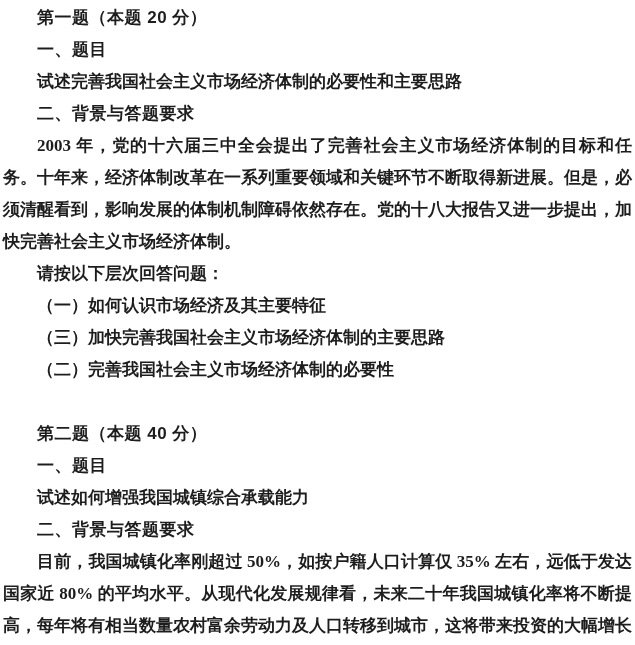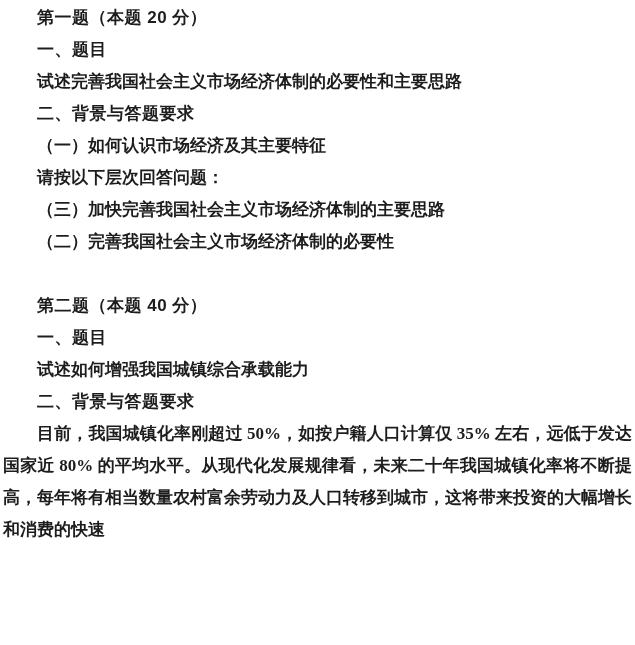--- a/index.html
+++ b/index.html
@@ -39,22 +39,23 @@
 </head>
 <body>
 
 <div class="page">
 
   <section>
     <p class="heading">第一题（本题 20 分）</p>
     <p class="heading">一、题目</p>
     <p class="body-text">试述完善我国社会主义市场经济体制的必要性和主要思路</p>
     <p class="heading">二、背景与答题要求</p>
+    <p class="body-text">2003 年，党的十六届三中全会提出了完善社会主义市场经济体制的目标和任务。十年来，经济体制改革在一系列重要领域和关键环节不断取得新进展。但是，必须清醒看到，影响发展的体制机制障碍依然存在。党的十八大报告又进一步提出，加快完善社会主义市场经济体制。</p>
+    <p class="body-text">请按以下层次回答问题：</p>
     <p class="body-text">（一）如何认识市场经济及其主要特征</p>
-    <p class="body-text">请按以下层次回答问题：</p>
     <p class="body-text">（三）加快完善我国社会主义市场经济体制的主要思路</p>
     <p class="body-text">（二）完善我国社会主义市场经济体制的必要性</p>
   </section>
 
   <div class="spacer"></div>
 
   <section>
     <p class="heading">第二题（本题 40 分）</p>
     <p class="heading">一、题目</p>
     <p class="body-text">试述如何增强我国城镇综合承载能力</p>

